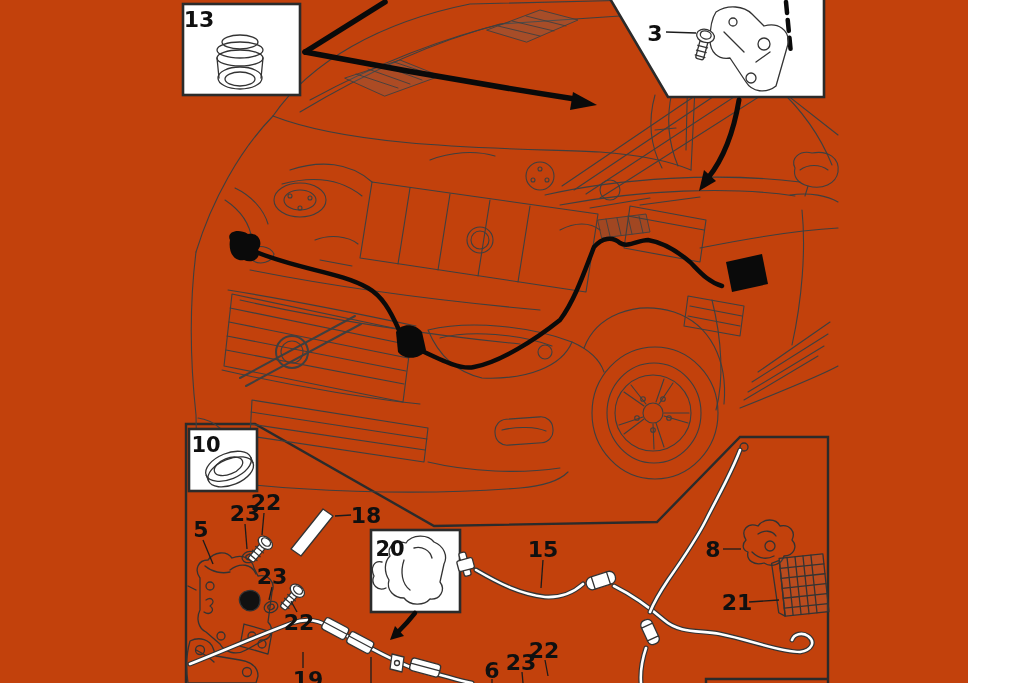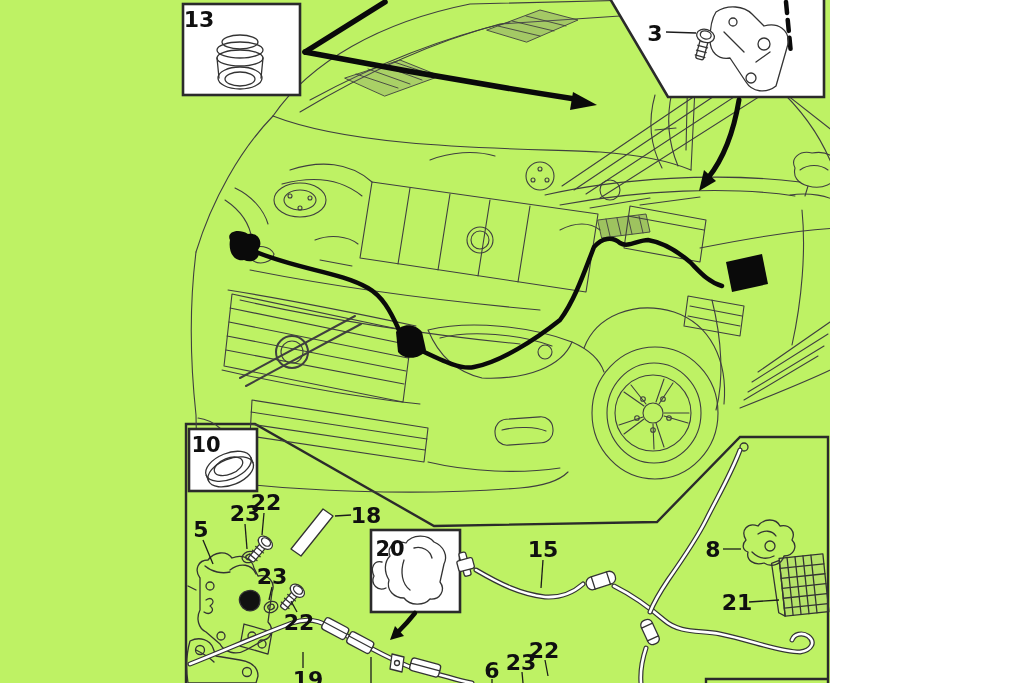--- a/index.html
+++ b/index.html
@@ -1,16 +1,16 @@
 <!DOCTYPE html>
 <html><head>
 <meta charset="utf-8">
 <style>
   html,body{margin:0;padding:0;background:#ffffff;}
-  #stage{position:relative;width:830px;height:683px;background:#bef264;overflow:hidden;}
+  #stage{position:relative;width:968px;height:683px;background:#c2410c;overflow:hidden;}
   svg{display:block;}
   .lbl{font:700 22px "DejaVu Sans", sans-serif;fill:#101010;}
   .lbl-s{font:700 21px "DejaVu Sans", sans-serif;fill:#101010;}
   .car{stroke:#3f3f3f;stroke-width:1.1;fill:none;stroke-linecap:round;stroke-linejoin:round;}
   .part{stroke:#333;stroke-width:1.3;fill:none;stroke-linecap:round;stroke-linejoin:round;}
   .partw{stroke:#333;stroke-width:1.3;fill:#fff;stroke-linecap:round;stroke-linejoin:round;}
   .thick{stroke:#0a0a0a;fill:none;stroke-linecap:round;stroke-linejoin:round;}
   .box{fill:#ffffff;stroke:#2b2b2b;stroke-width:2.6;}
   .frame{fill:none;stroke:#2b2b2b;stroke-width:2.4;}
   .leader{stroke:#1c1c1c;stroke-width:1.3;fill:none;}

